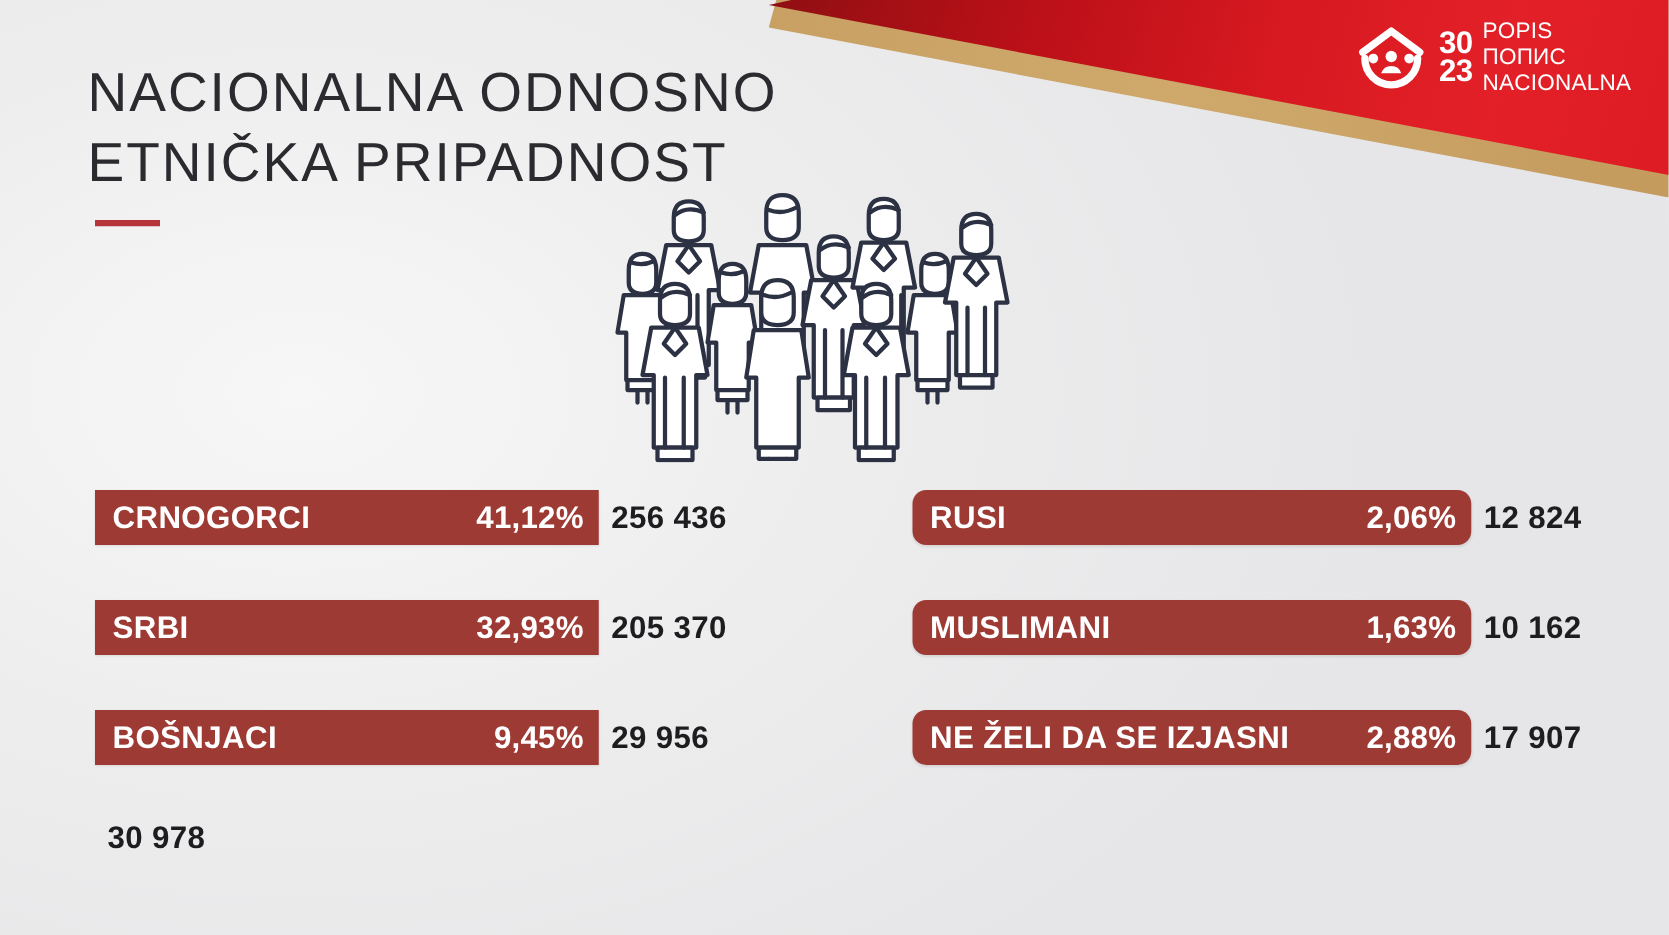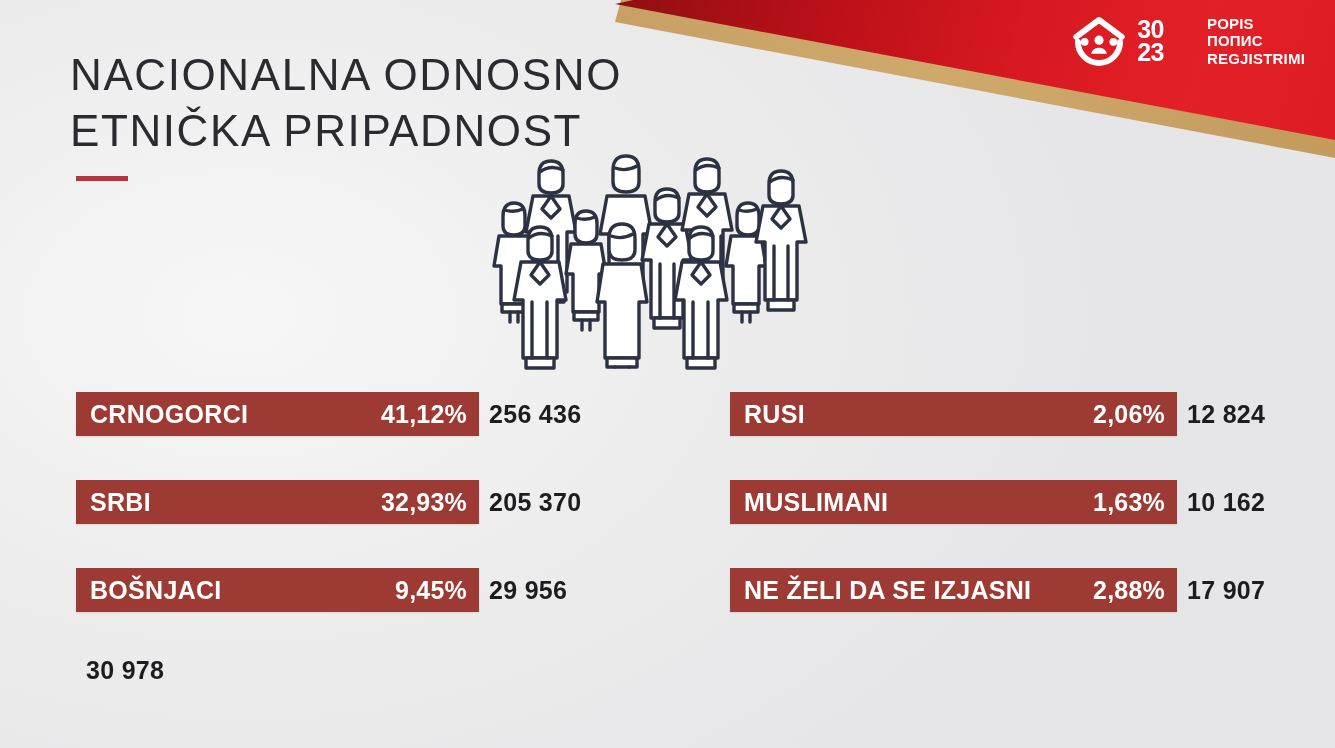--- a/index.html
+++ b/index.html
@@ -33,23 +33,22 @@
     position:absolute; top:14px; right:30px;
     display:flex; align-items:center; gap:11px; z-index:5;
   }
   .logo-mark{ width:54px; height:54px; flex:none; }
   .logo-right{ display:flex; align-items:center; gap:8px; }
   .logo-year{
     color:#fff; font-weight:bold; font-size:25px; line-height:0.92;
     letter-spacing:-0.5px; font-family:"Liberation Sans", sans-serif;
   }
   .logo-words{
-    color:#fff; font-weight:bold; font-size:15px; line-height:1.17;
+    color:#fff; font-weight:normal; font-size:18px; line-height:1.17;
     letter-spacing:0.2px;
-    margin-left:35px;
   }
 
   
   .title{
     position:absolute; left:70px; top:47px;
     font-size:44px; line-height:1.28; font-weight:400;
     letter-spacing:1.6px; color:#2b2b2f;
   }
   .title-rule{
     position:absolute; left:76px; top:176px;
@@ -70,21 +69,21 @@
 
   .bar{
     background:#9e3a34;
     height:44px;
     display:flex; align-items:center; justify-content:space-between;
     padding:0 12px 0 14px;
     box-shadow:0 1px 2px rgba(0,0,0,0.09);
     flex:none;
   }
   .col-left .bar{ width:403px; }
-  .col-right .bar{ width:447px; }
+  .col-right .bar{ width:447px;border-radius:11px; }
 
   .bar-label{
     color:#fff; font-weight:bold; font-size:25px; letter-spacing:0.3px;
     white-space:nowrap;
   }
   .bar-pct{
     color:#fff; font-weight:bold; font-size:25px; letter-spacing:0.2px;
     white-space:nowrap;
   }
   .row-count{
@@ -113,21 +112,21 @@
     </svg>
   </span>
   <span class="logo-right">
     <span class="logo-year">
       <span>30</span><br>
       <span>23</span>
     </span>
     <span class="logo-words">
       <span>POPIS</span><br>
       <span>ПОПИС</span><br>
-      <span>REGJISTRIMI</span>
+      <span>NACIONALNA</span>
     </span>
   </span>
 </div>
 
 <h1 class="title">
   <span>NACIONALNA ODNOSNO</span><br>
   <span>ETNIČKA PRIPADNOST</span>
 </h1>
 <div class="title-rule"></div>
 

